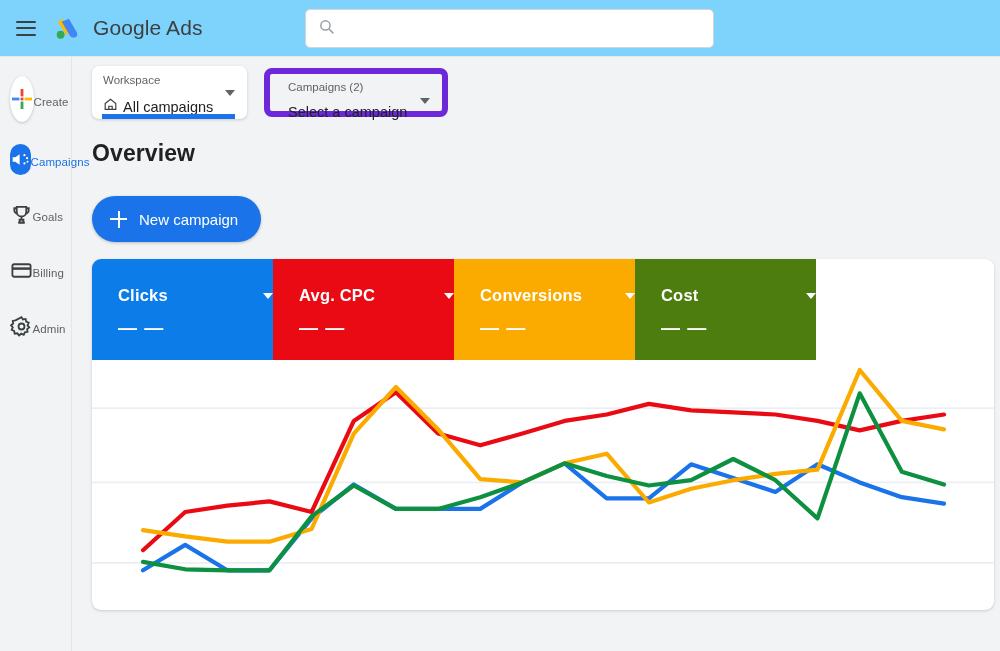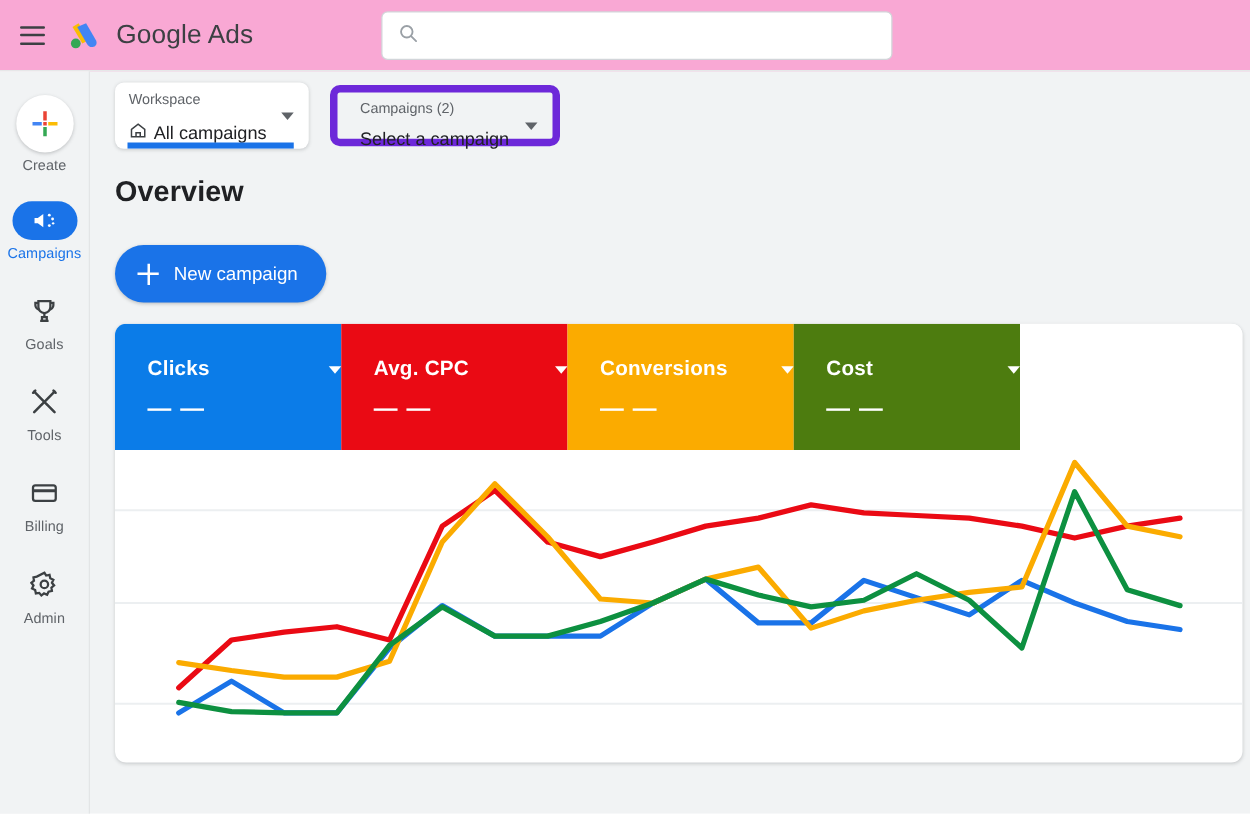--- a/index.html
+++ b/index.html
@@ -8,21 +8,21 @@
     width: 1000px; height: 651px;
     background: #ffffff;
     font-family: "Liberation Sans", sans-serif;
     overflow: hidden;
   }
   #app { position: relative; width: 1000px; height: 651px; background: #f1f3f4; }
 
   
   .topbar {
     position: absolute; left: 0; top: 0; width: 1000px; height: 57px;
-    background: #f9a8d4; display: flex; align-items: center;
+    background: #7dd3fc; display: flex; align-items: center;
     border-bottom: 1px solid #e6e7e8;
   }
   .hamburger {
     width: 20px; height: 15px; margin-left: 16px; margin-right: 16px;
     display: flex; flex-direction: column; justify-content: space-between;
     cursor: pointer;
   }
   .hamburger span { display: block; height: 2px; width: 20px; background: #3c4043; border-radius: 1px; }
 
   .brand { display: flex; align-items: center; gap: 11px; }
@@ -41,21 +41,21 @@
   }
   .search-input::placeholder { color: #9aa0a6; }
 
   
   .rail {
     position: absolute; left: 0; top: 57px; width: 72px; height: 594px;
     background: #f1f3f4; border-right: 1px solid #e3e5e6;
     display: flex; flex-direction: column; align-items: center; padding-top: 19px;
   }
   .rail-item {
-    width: 52px; display: flex; flex-direction: column; align-items: center;
+    width: 52px; display: flex; flex-direction: row; align-items: center;
     cursor: pointer; margin-bottom: 22px; text-decoration: none;
   }
   .rail-icon-box {
     width: 46px; height: 46px; border-radius: 50%;
     display: flex; align-items: center; justify-content: center;
   }
   .rail-icon-box.create {
     background: #ffffff; box-shadow: 0 1px 3px rgba(60,64,67,.28);
   }
   .rail-icon-box.pill {
@@ -208,33 +208,20 @@
           <path d="M7 5.5H4.5v2A3.5 3.5 0 0 0 8 11"></path>
           <path d="M17 5.5h2.5v2A3.5 3.5 0 0 1 16 11"></path>
           <path d="M12 14v3.5"></path>
             <path d="M8.5 20.5h7"></path>
             <path d="M10 17.5h4v3h-4z"></path>
         </svg>
       </div>
       <div class="rail-label">Goals</div>
     </div>
 
-    <div class="rail-item">
-      <div class="rail-icon-box plain">
-        <svg width="23" height="23" viewBox="0 0 24 24" fill="none" stroke="#3c4043" stroke-width="2.1" stroke-linecap="round">
-          <path d="M3.5 3.5 L14 14"></path>
-            <path d="M20.5 3.5 L10 14"></path>
-          <path d="M3.5 20.5 L9.5 14.5"></path>
-            <path d="M20.5 20.5 L14.5 14.5"></path>
-          <path d="M2.6 4.4 L4.4 2.6"></path>
-            <path d="M21.4 4.4 L19.6 2.6"></path>
-        </svg>
-      </div>
-      <div class="rail-label">Tools</div>
-    </div>
 
     <div class="rail-item">
       <div class="rail-icon-box plain">
         <svg width="23" height="23" viewBox="0 0 24 24" fill="none" stroke="#3c4043" stroke-width="1.9">
           <rect x="2.5" y="5.5" width="19" height="13" rx="2"></rect>
           <path d="M2.5 10h19" stroke-width="2.6"></path>
         </svg>
       </div>
       <div class="rail-label">Billing</div>
     </div>

